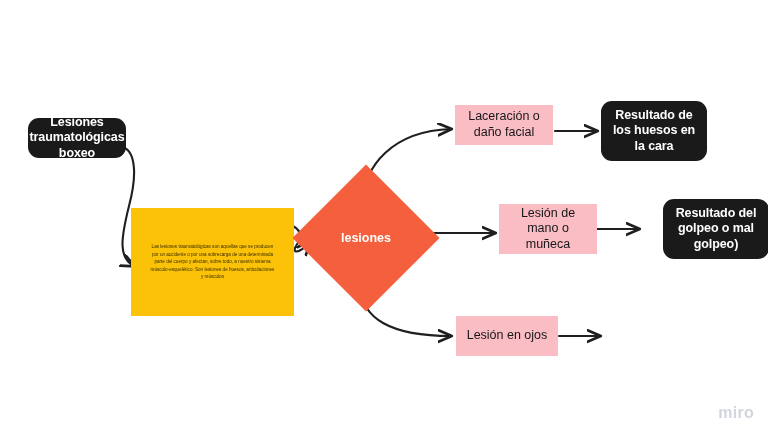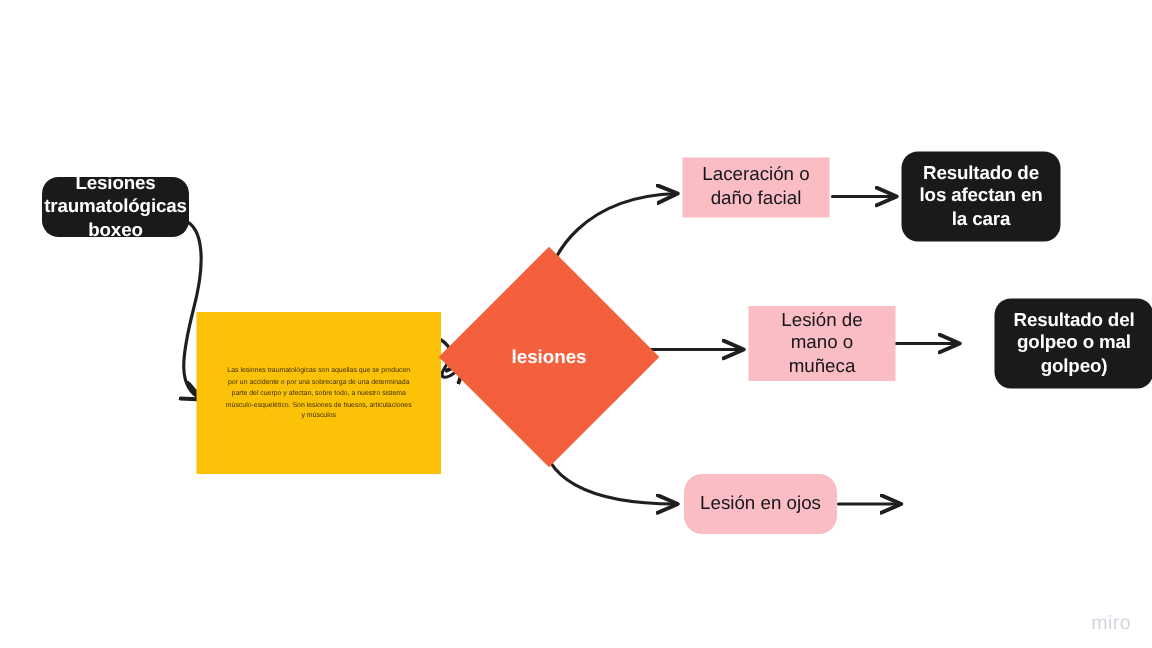--- a/index.html
+++ b/index.html
@@ -71,22 +71,22 @@
     color: #ffffff;
     font-size: 12.5px;
     font-weight: 600;
     white-space: nowrap;
   }
   .watermark {
     position: absolute;
     right: 14px;
     bottom: 10px;
     color: #d3d5de;
-    font-size: 13px;
-    font-weight: normal;
+    font-size: 16px;
+    font-weight: bold;
     letter-spacing: 0.3px;
   }
 </style>
 </head>
 <body>
 
 <div id="board">
 
   <svg class="edges" viewBox="0 0 768 432" width="768" height="432">
     <defs>
@@ -120,26 +120,26 @@
   </div>
 
   <div class="node node-pink" style="left:455px; top:105px; width:98px; height:40px;">
     <span>Laceración o daño facial</span>
   </div>
 
   <div class="node node-pink" style="left:499px; top:204px; width:98px; height:50px;justify-content:flex-end;">
     <span>Lesión de mano o muñeca</span>
   </div>
 
-  <div class="node node-pink" style="left:456px; top:316px; width:102px; height:40px;border-radius:12px;">
+  <div class="node node-pink" style="left:456px; top:316px; width:102px; height:40px;">
     <span>Lesión en ojos</span>
   </div>
 
   <div class="node node-dark" style="left:601px; top:101px; width:106px; height:60px;">
-    <span>Resultado de los afectan en la cara</span>
+    <span>Resultado de los huesos en la cara</span>
   </div>
 
   <div class="node node-dark" style="left:643px; top:199px; width:106px; height:60px;margin-left:20px;">
     <span>Resultado del golpeo o mal golpeo)</span>
   </div>
 
 
   <div class="watermark">miro</div>
 
 </div>

